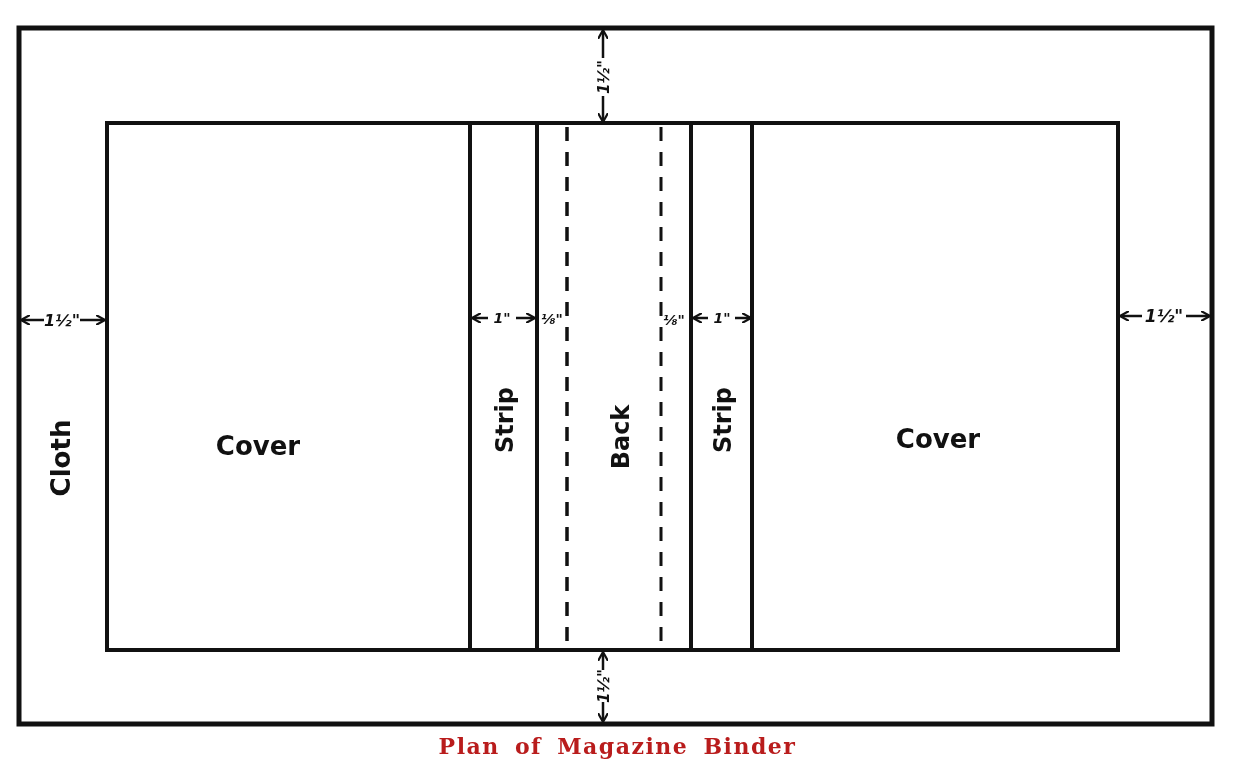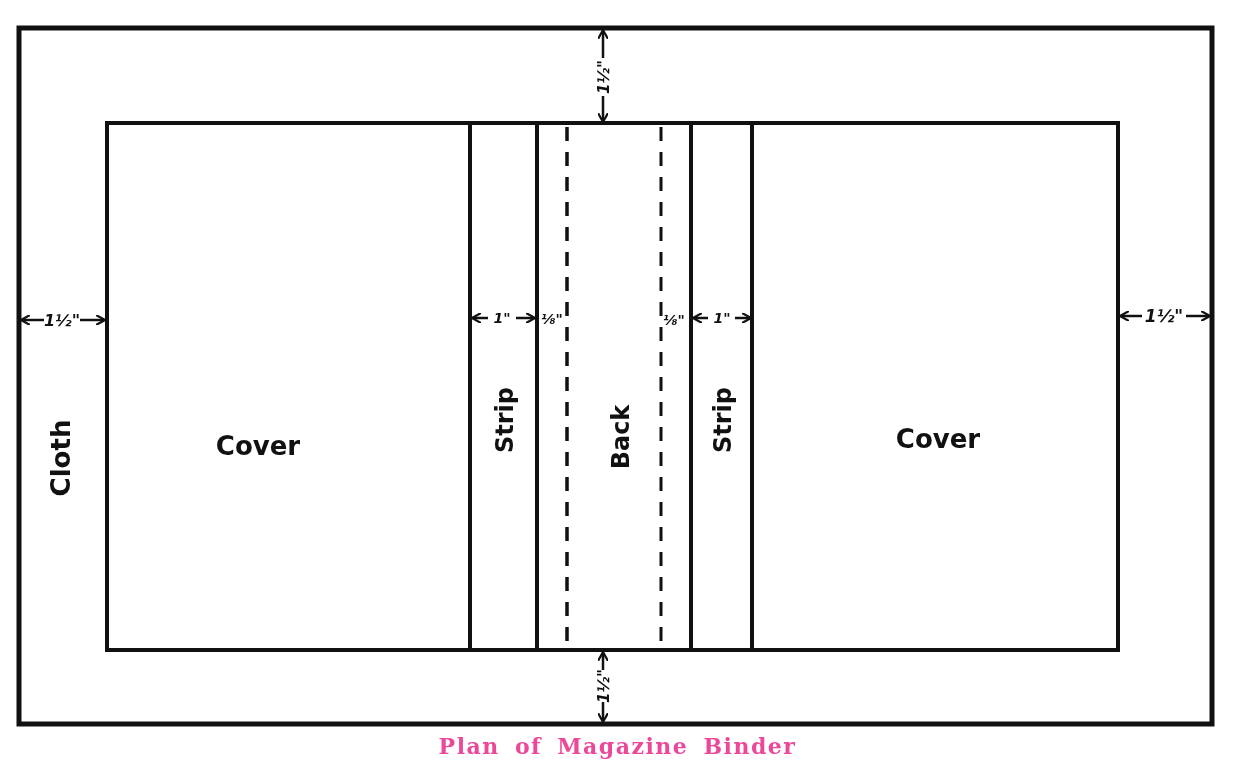--- a/index.html
+++ b/index.html
@@ -3,21 +3,21 @@
 <meta charset="utf-8">
 <style>
   html, body { margin: 0; padding: 0; background: #ffffff; }
   body { width: 1235px; height: 783px; position: relative; overflow: hidden; }
   #diagram { position: absolute; left: 0; top: 0; }
   .hand { font-family: "DejaVu Sans", sans-serif; font-weight: bold; fill: #111; }
   .dim { font-family: "DejaVu Sans", sans-serif; font-weight: bold; font-style: italic; fill: #111; }
   .caption {
     position: absolute; left: 0; width: 1235px; top: 733px; text-align: center;
     font-family: "DejaVu Serif", serif; font-weight: bold; font-size: 22px;
-    color: #ec4899; letter-spacing: 1.5px; word-spacing: 6px;
+    color: #b91c1c; letter-spacing: 1.5px; word-spacing: 6px;
   }
 </style>
 </head>
 <body>
 
 <svg id="diagram" width="1235" height="783" viewBox="0 0 1235 783" xmlns="http://www.w3.org/2000/svg">
   <defs>
     <marker id="ah" markerWidth="10" markerHeight="10" refX="8" refY="5" orient="auto" markerUnits="userSpaceOnUse">
       <path d="M0,0 L9,5 L0,10" fill="none" stroke="#111" stroke-width="2.2"></path>
     </marker>

